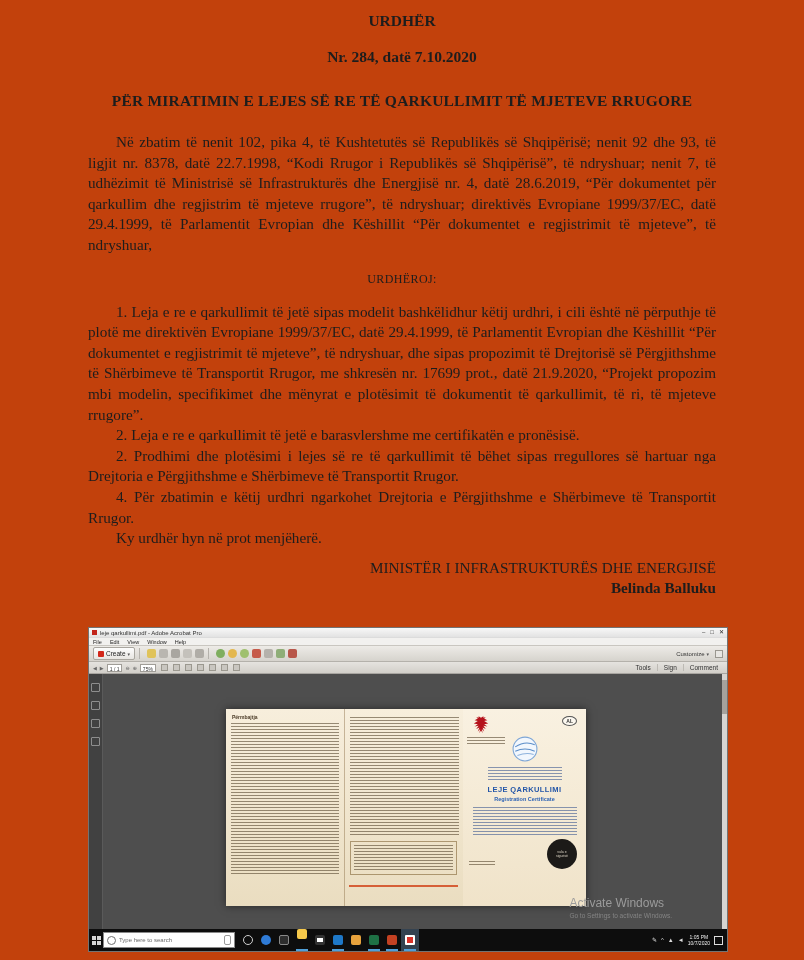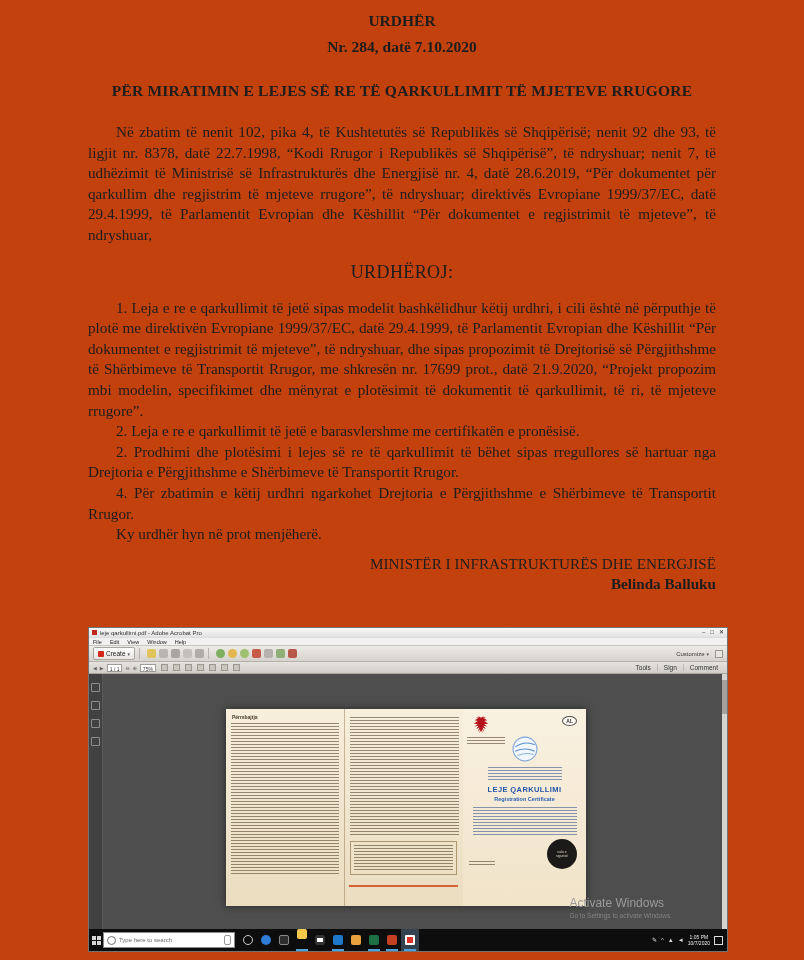--- a/index.html
+++ b/index.html
@@ -3,25 +3,25 @@
 <meta charset="utf-8">
 <style>
   html,body{margin:0;padding:0;background:#fff;}
   body{width:804px;height:960px;overflow:hidden;font-family:"Liberation Serif",serif;}
   .page{position:relative;width:804px;height:960px;background:#c2410c;}
 
   
   .doc{position:absolute;left:88px;top:12px;width:628px;color:#1d1d1d;}
   .c{text-align:center;}
   .t1{font-weight:bold;font-size:15.5px;}
-  .t2{font-weight:bold;font-size:15.5px;margin-top:8px;}
+  .t2{font-weight:bold;font-size:15.5px;margin-top:18px;}
   .t3{font-weight:bold;font-size:15.5px;line-height:22px;margin:24px auto 0;max-width:600px;letter-spacing:.2px;}
   .body{font-size:15.2px;line-height:20.6px;text-align:justify;margin:0;text-indent:28px;}
   .pre{margin-top:20px;}
-  .t4{font-size:18px;margin:16px 0 15px;letter-spacing:.4px;}
+  .t4{font-size:12px;margin:16px 0 15px;letter-spacing:.4px;}
   .sig{margin-top:10px;text-align:right;font-size:15.2px;}
   .sigb{font-weight:bold;margin-top:2px;}
 
   
   .shot{position:absolute;left:88px;top:627px;width:640px;height:325px;border:1px solid #737373;
         box-sizing:border-box;font-family:"Liberation Sans",sans-serif;background:#ececec;}
   .tbar{height:9px;background:linear-gradient(#f8f8f8,#e2e2e2);display:flex;align-items:center;
         padding:0 3px;position:relative;}
   .adico{width:5px;height:5px;background:#c2251c;display:inline-block;margin-right:3px;flex:none;}
   .ttl{font-size:6px;color:#333;white-space:nowrap;}

